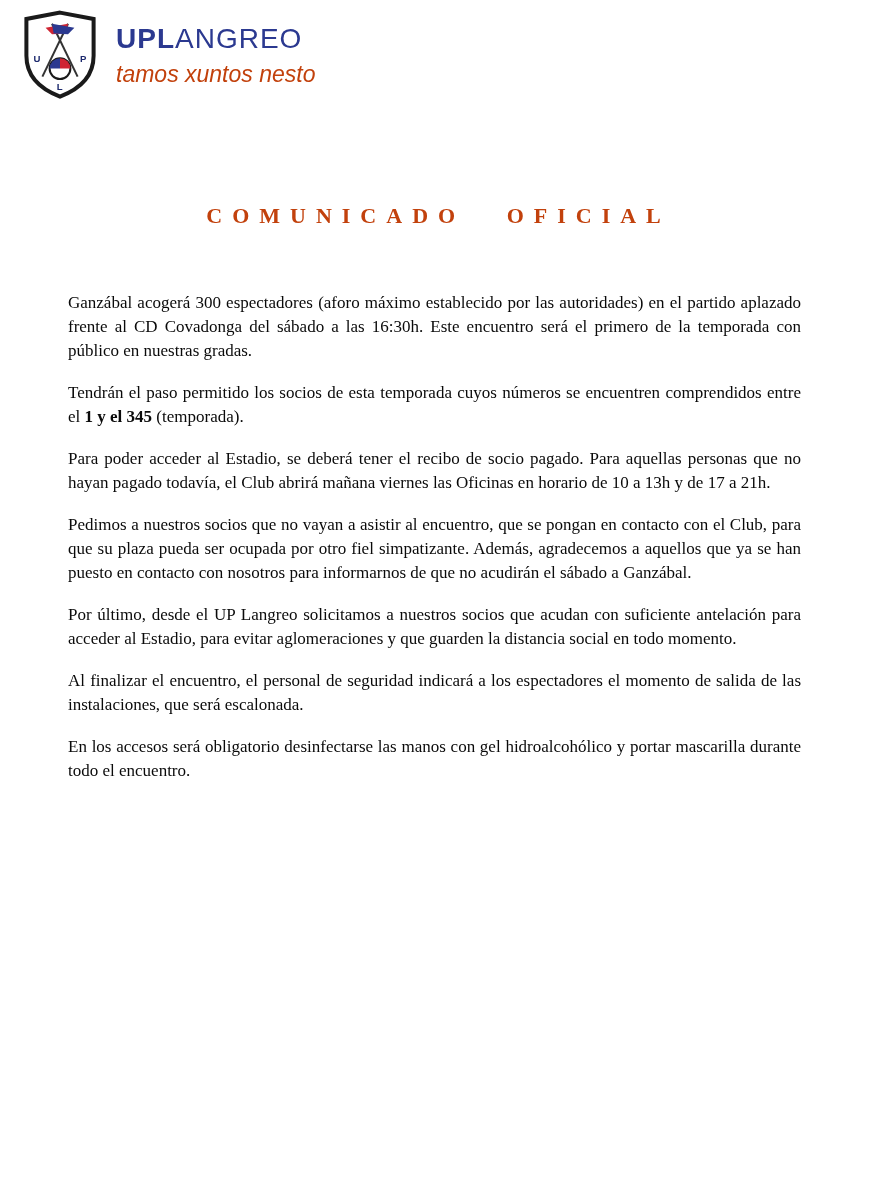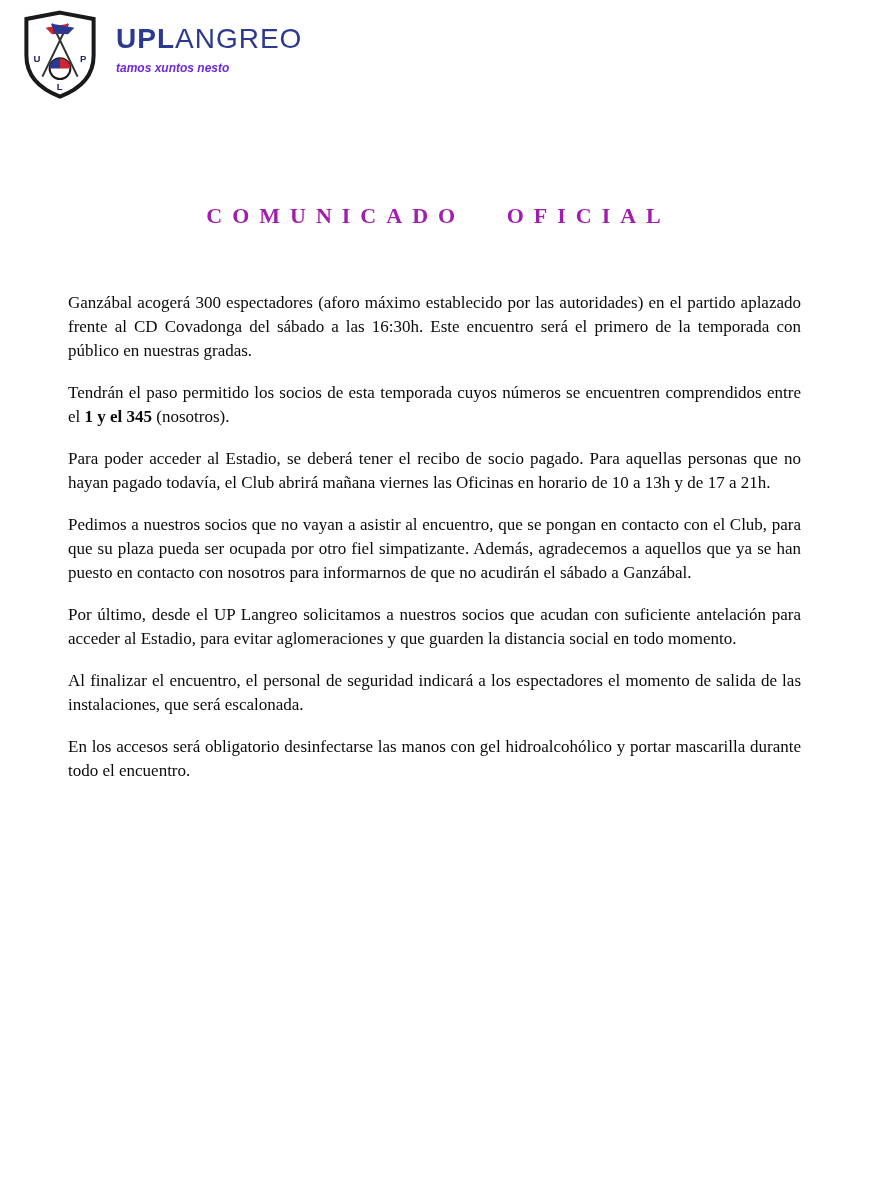--- a/index.html
+++ b/index.html
@@ -46,38 +46,38 @@
     color: #2b3990;
   }
   .brand-bold {
     font-weight: 800;
   }
   .brand-rest {
     font-weight: 500;
   }
   .slogan {
     margin-top: 7px;
-    font-size: 12px;
+    font-size: 23px;
     font-style: italic;
-    font-weight: 700;
-    color: #6d28d9;
+    font-weight: 400;
+    color: #c2410c;
   }
 
   
   .doc-title {
     position: absolute;
     top: 203px;
     left: 0;
     width: 100%;
     text-align: center;
     font-weight: bold;
     font-size: 22px;
     letter-spacing: 10px;
     word-spacing: 26px;
-    color: #a21caf;
+    color: #c2410c;
   }
 
   
   .doc-body {
     position: absolute;
     top: 291px;
     left: 68px;
     width: 733px;
   }
   .doc-body p {
@@ -120,21 +120,21 @@
         <span class="brand-bold">UPL</span><span class="brand-rest">ANGREO</span>
       </div>
       <div class="slogan">tamos xuntos nesto</div>
     </div>
   </div>
 
   <div class="doc-title">COMUNICADO OFICIAL</div>
 
   <div class="doc-body">
     <p>Ganzábal acogerá 300 espectadores (aforo máximo establecido por las autoridades) en el partido aplazado frente al CD Covadonga del sábado a las 16:30h. Este encuentro será el primero de la temporada con público en nuestras gradas.</p>
-    <p><span>Tendrán el paso permitido los socios de esta temporada cuyos números se encuentren comprendidos entre el </span><strong>1 y el 345</strong><span> (nosotros).</span></p>
+    <p><span>Tendrán el paso permitido los socios de esta temporada cuyos números se encuentren comprendidos entre el </span><strong>1 y el 345</strong><span> (temporada).</span></p>
     <p>Para poder acceder al Estadio, se deberá tener el recibo de socio pagado. Para aquellas personas que no hayan pagado todavía, el Club abrirá mañana viernes las Oficinas en horario de 10 a 13h y de 17 a 21h.</p>
     <p>Pedimos a nuestros socios que no vayan a asistir al encuentro, que se pongan en contacto con el Club, para que su plaza pueda ser ocupada por otro fiel simpatizante. Además, agradecemos a aquellos que ya se han puesto en contacto con nosotros para informarnos de que no acudirán el sábado a Ganzábal.</p>
     <p>Por último, desde el UP Langreo solicitamos a nuestros socios que acudan con suficiente antelación para acceder al Estadio, para evitar aglomeraciones y que guarden la distancia social en todo momento.</p>
     <p>Al finalizar el encuentro, el personal de seguridad indicará a los espectadores el momento de salida de las instalaciones, que será escalonada.</p>
     <p>En los accesos será obligatorio desinfectarse las manos con gel hidroalcohólico y portar mascarilla durante todo el encuentro.</p>
   </div>
 
 </div>
 
 </body></html>

